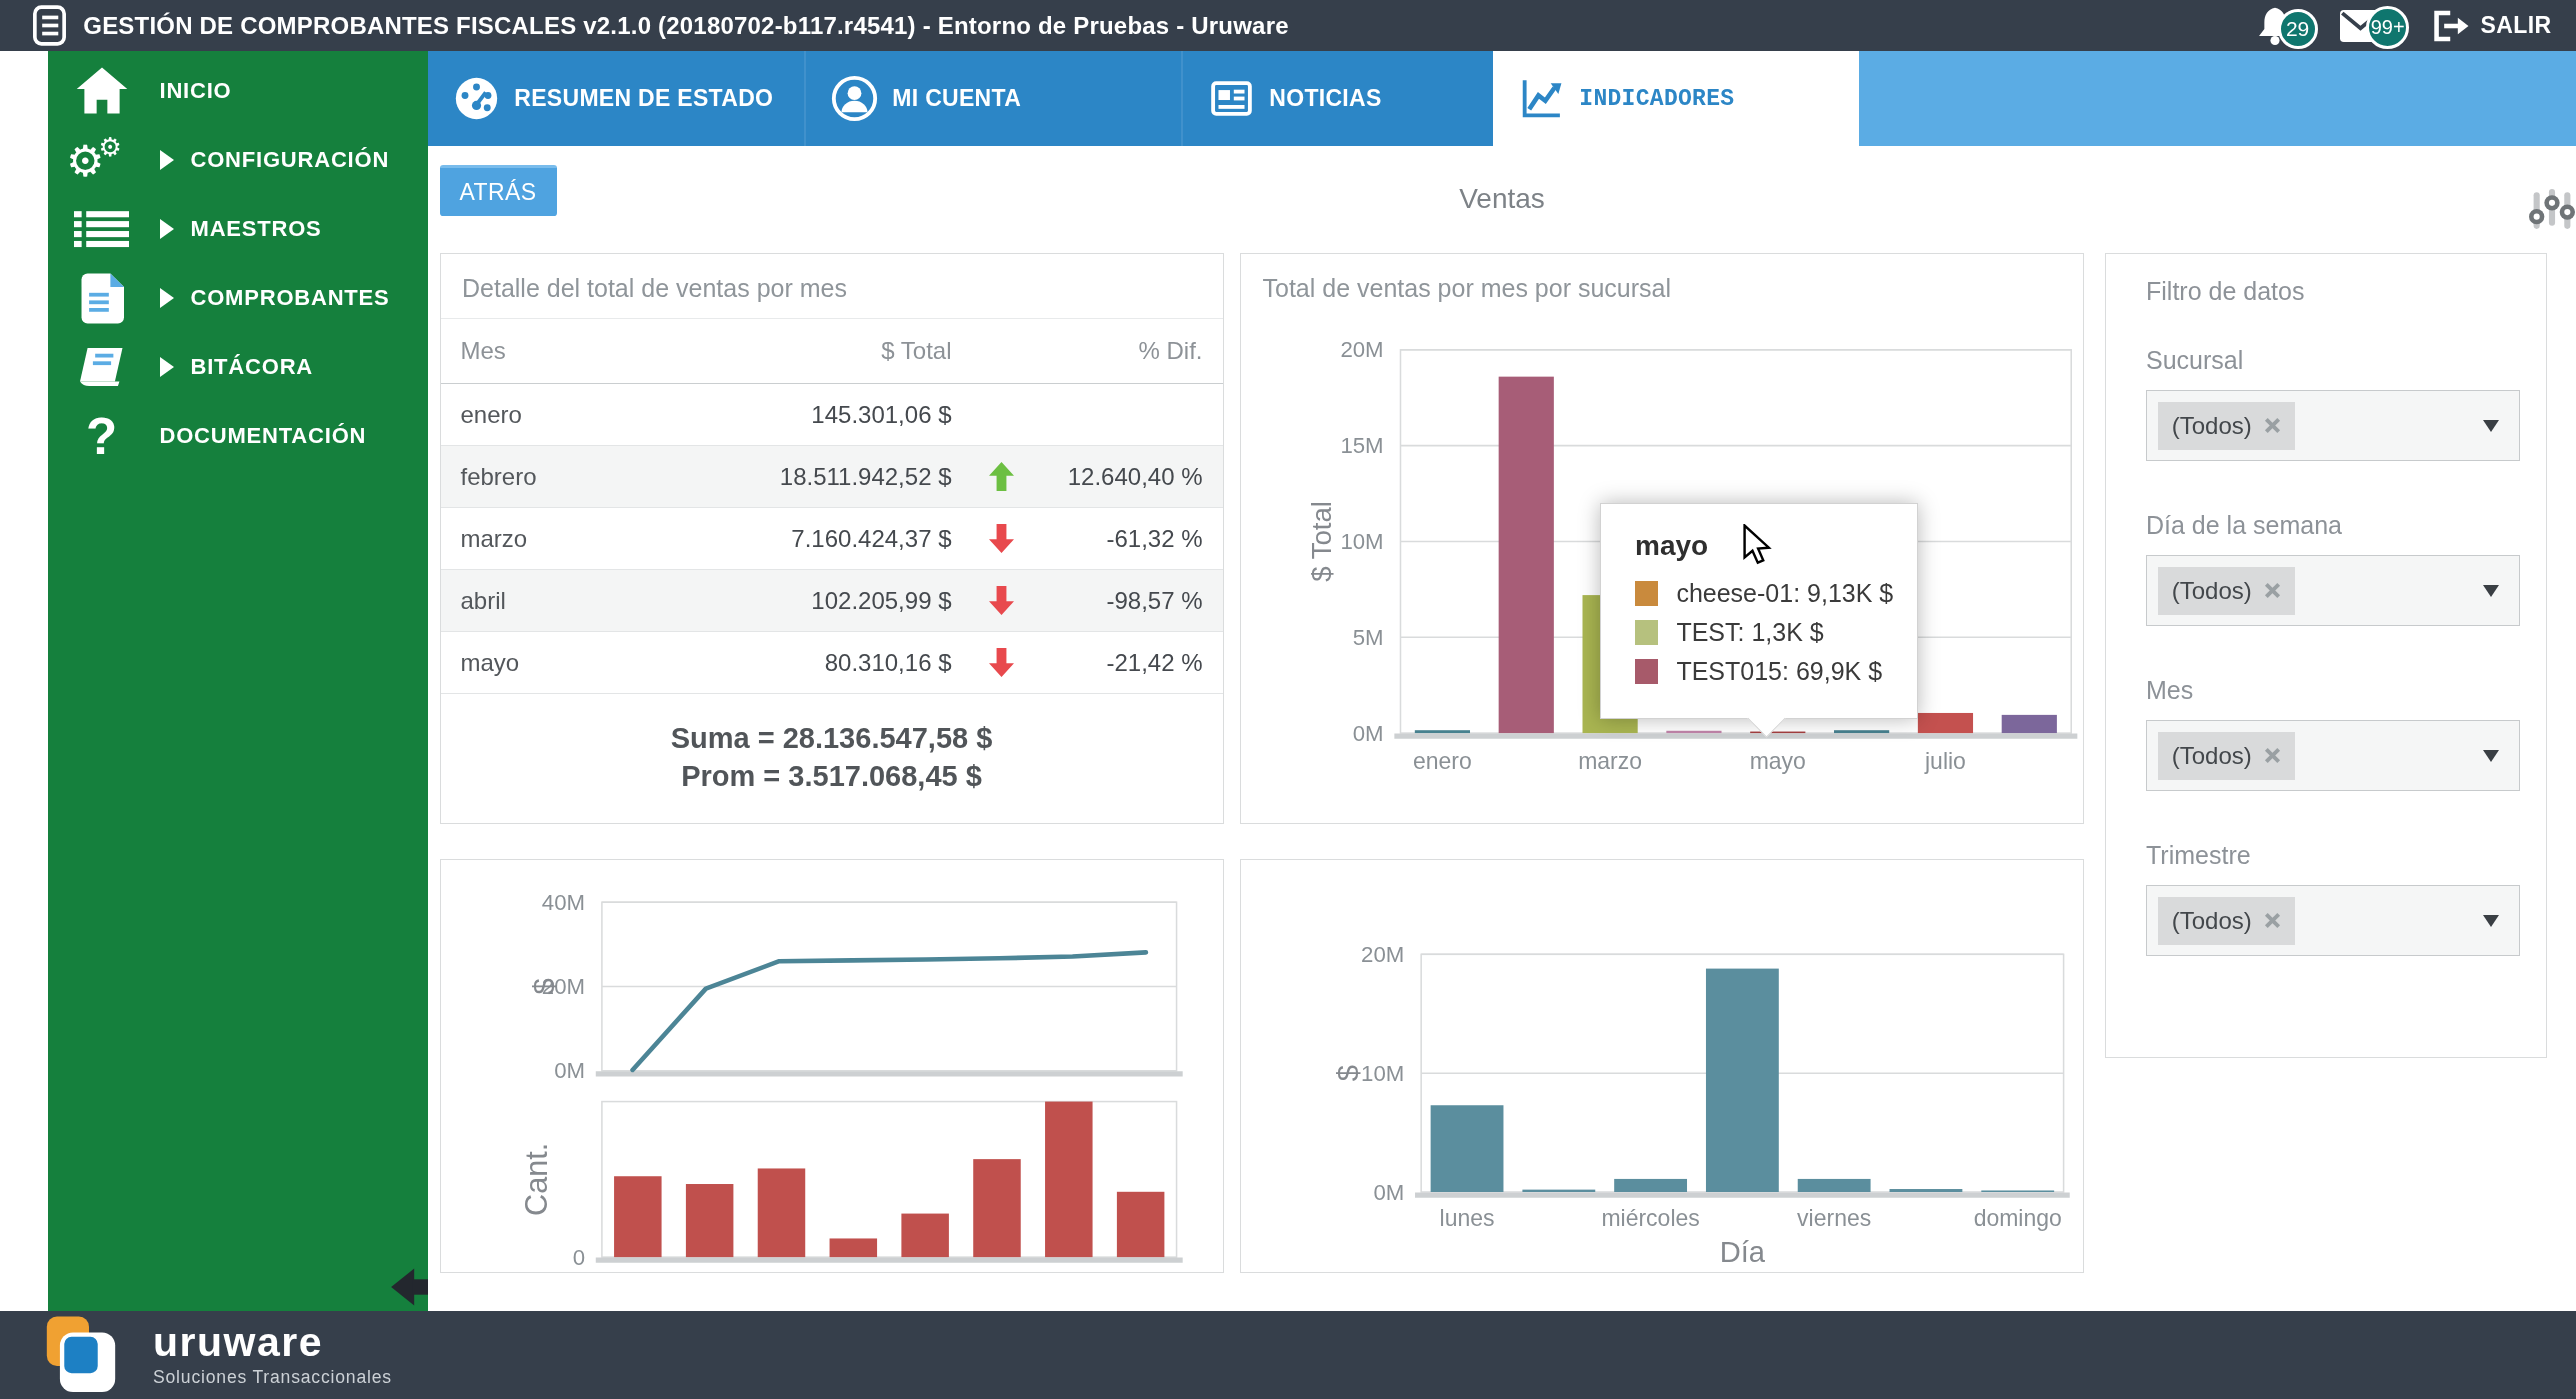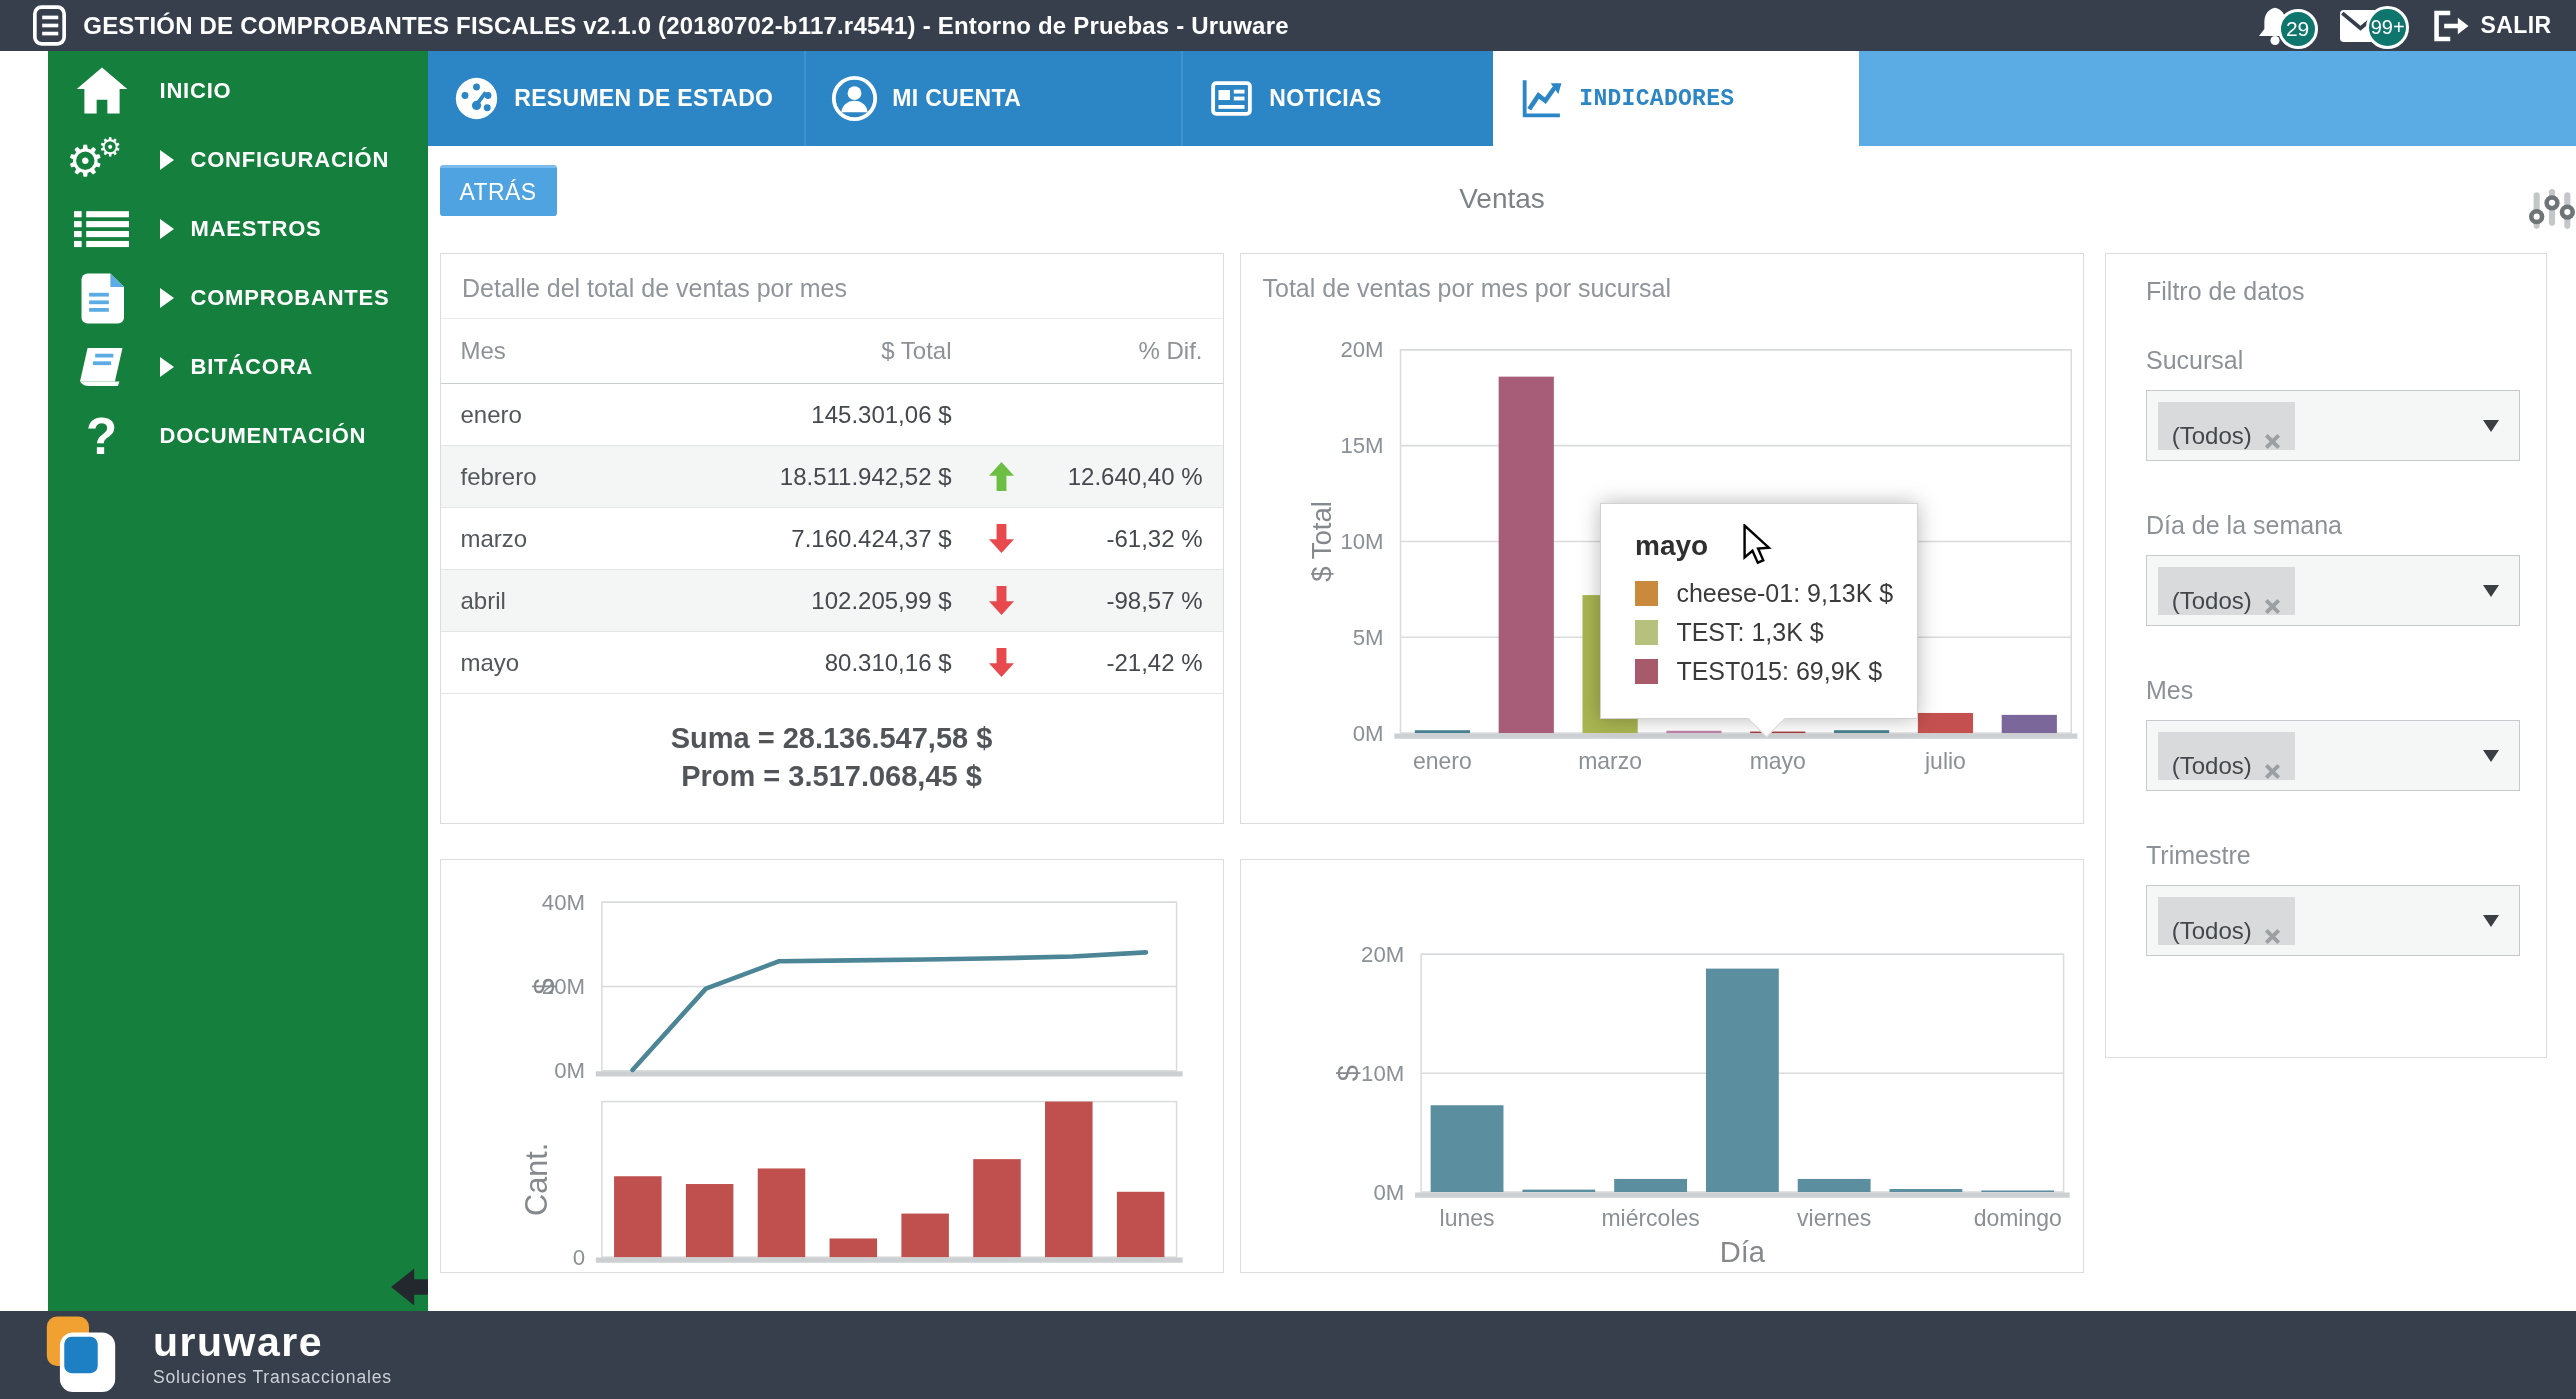--- a/index.html
+++ b/index.html
@@ -76,21 +76,21 @@
   .tt-title{font-size:28px;font-weight:bold;color:#2f2f2f;margin-bottom:17px;}
   .tt-row{display:flex;align-items:center;margin-bottom:10px;font-size:25px;color:#3a3a3a;}
   .tt-swatch{width:23px;height:25px;margin-right:18.4px;flex:0 0 auto;}
   .cursor-icon{position:absolute;left:502px;top:270px;width:32px;height:44px;z-index:6;}
 
   
   .filter-title{padding:23px 0 0 40px;font-size:25px;color:#8d9298;}
   .fgroup{position:absolute;left:40px;width:374px;}
   .fgroup .flabel{font-size:25px;color:#8d9298;}
   .fselect{margin-top:15.3px;height:71px;background:#f5f6f6;border:1.5px solid #c7cacc;box-sizing:border-box;position:relative;display:flex;align-items:center;cursor:pointer;}
-  .fchip{margin-left:10.7px;height:48px;background:#d9dadb;display:inline-flex;align-items:flex-end;padding:0 14px;font-size:24px;color:#43474b;}
+  .fchip{margin-left:10.7px;height:48px;background:#d9dadb;display:inline-flex;align-items:center;padding:0 14px;font-size:24px;color:#43474b;}
   .fchip svg{margin-left:12.3px;}
   .fcaret{position:absolute;right:20px;top:50%;margin-top:-5.4px;width:0;height:0;border-top:12.3px solid #3a3f44;border-left:8.4px solid transparent;border-right:8.4px solid transparent;}
   .fg1{top:92px;} .fg2{top:257px;} .fg3{top:422px;} .fg4{top:587px;}
 
   
   .footer{position:absolute;left:0;top:1311px;width:2576px;height:88px;background:#363f4b;display:flex;align-items:center;}
   .footer-logo{margin-left:43px;width:92px;height:80px;flex:0 0 auto;}
   .footer-text{margin-left:18px;}
   .brand{color:#ffffff;font-size:41px;font-weight:bold;letter-spacing:1.5px;line-height:40px;}
   .tagline{color:#ccd1d6;font-size:17.6px;letter-spacing:0.8px;margin-top:4.6px;}

